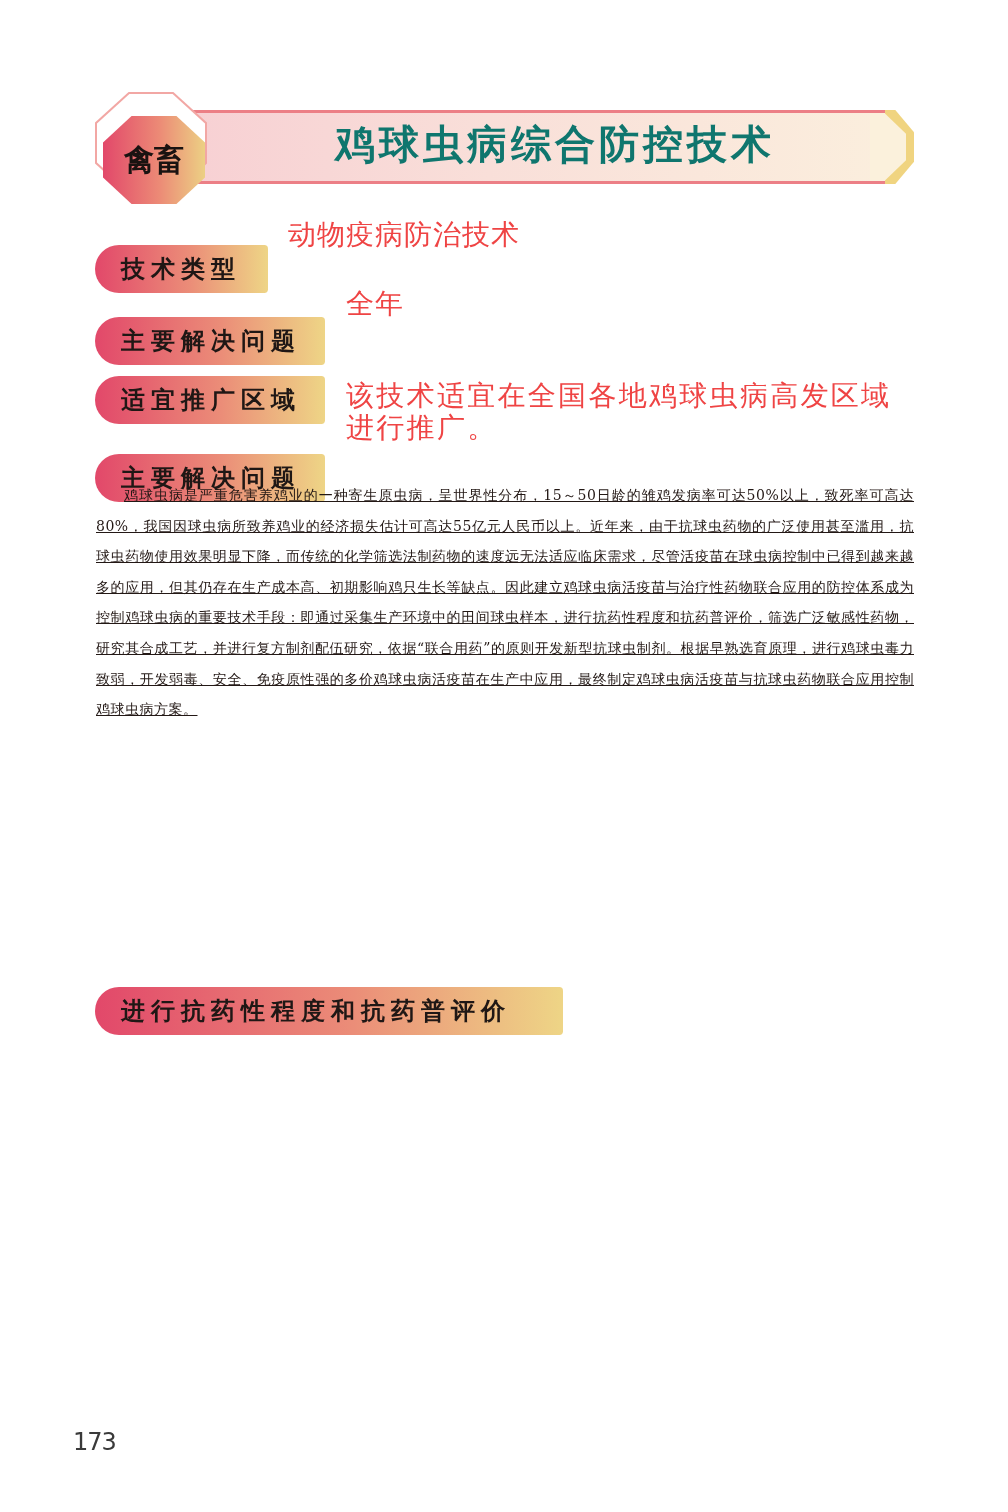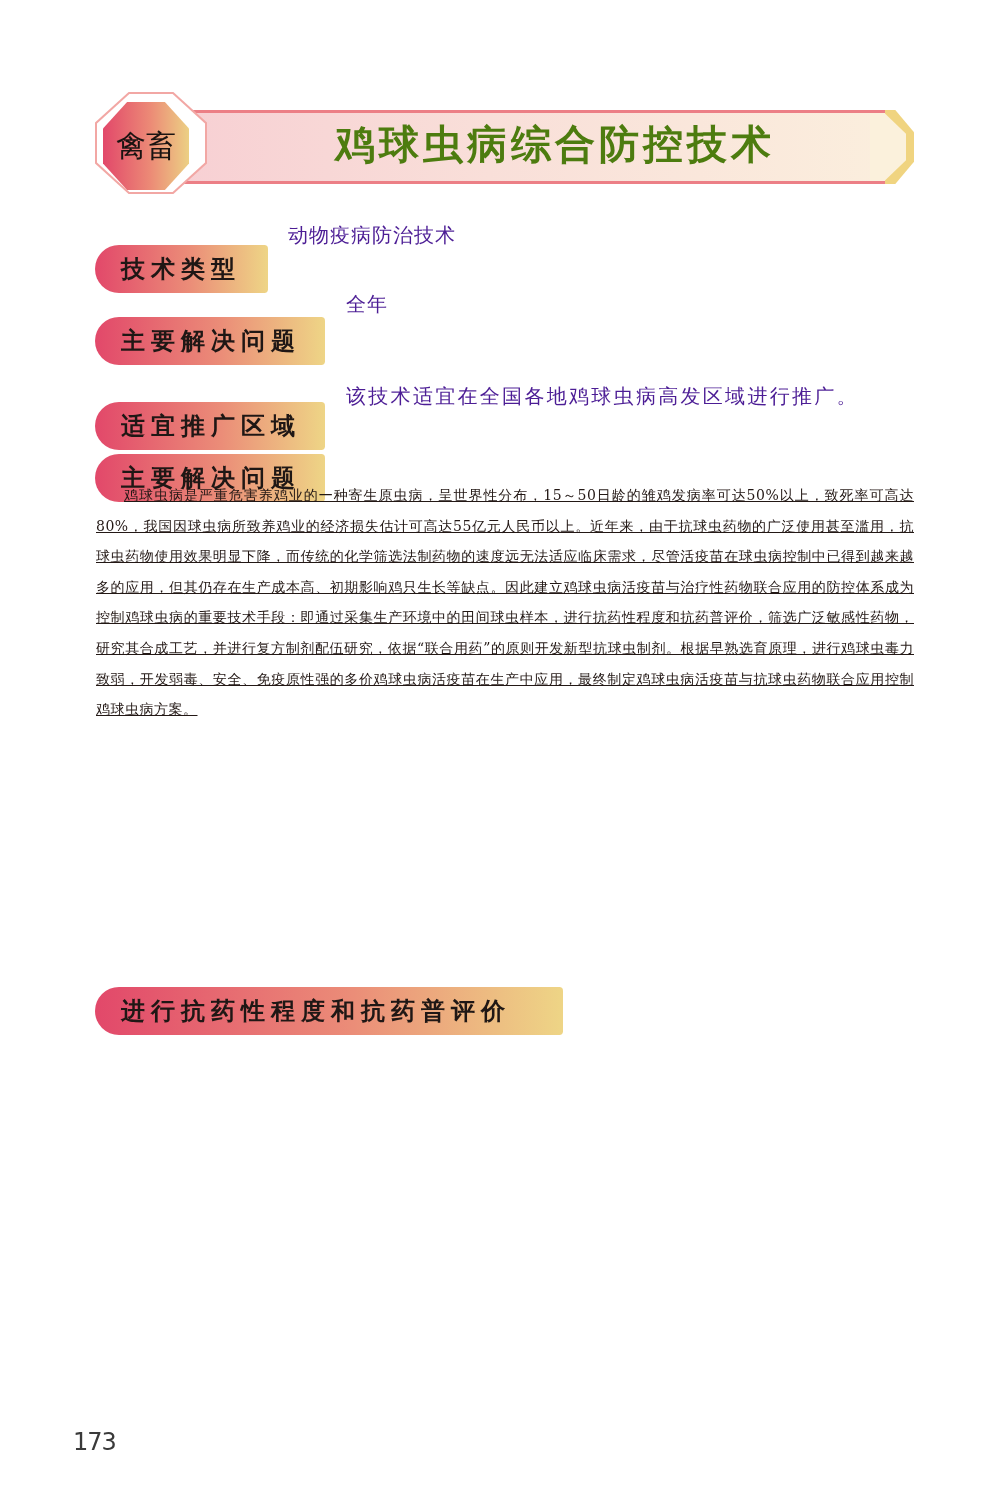--- a/index.html
+++ b/index.html
@@ -25,51 +25,51 @@
   }
   .banner-tail-inner {
     position: absolute; left: 775px; top: 18px; width: 36px; height: 74px;
     background: #fbf1dc;
     clip-path: polygon(0 4%, 40% 4%, 100% 32%, 100% 68%, 40% 96%, 0 96%);
   }
   .banner-title {
     position: absolute; left: 190px; top: 18px; width: 540px; height: 68px;
     display: flex; align-items: center; justify-content: center;
     font-family: "DejaVu Sans", "Liberation Sans", sans-serif;
-    font-weight: bold; font-size: 40px; letter-spacing: 4px; color: #4d7c0f;
+    font-weight: bold; font-size: 40px; letter-spacing: 4px; color: #0f766e;
   }
   .octagon-outer {
     position: absolute; left: 0; top: 0; width: 112px; height: 102px;
     background: #f2a7a4;
     clip-path: polygon(30% 0, 70% 0, 100% 30%, 100% 70%, 70% 100%, 30% 100%, 0 70%, 0 30%);
   }
   .octagon-gap {
     position: absolute; left: 2px; top: 2px; width: 108px; height: 98px;
     background: #ffffff;
     clip-path: polygon(30% 0, 70% 0, 100% 30%, 100% 70%, 70% 100%, 30% 100%, 0 70%, 0 30%);
   }
   .octagon {
-    position: absolute; left: 8px; top: 10px; width: 86px; height: 88px;
+    position: absolute; left: 8px; top: 24px; width: 102px; height: 88px;
     background: linear-gradient(90deg, #e2486a 0%, #ec8a76 55%, #ecd084 100%);
     clip-path: polygon(28% 0, 72% 0, 100% 30%, 100% 70%, 72% 100%, 28% 100%, 0 70%, 0 30%);
     display: flex; align-items: center; justify-content: center;
     font-family: "DejaVu Sans", "Liberation Sans", sans-serif;
-    font-weight: normal; font-size: 30px; color: #1a1311;
+    font-weight: bold; font-size: 30px; color: #1a1311;
   }
   
   .pill {
     position: absolute; left: 95px; height: 48px;
     border-radius: 26px 4px 4px 26px;
     background: linear-gradient(90deg, #e2486a 0%, #eb8d78 55%, #eed586 100%);
     display: flex; align-items: center; padding-left: 26px; box-sizing: border-box;
     font-family: "DejaVu Sans", "Liberation Sans", sans-serif;
     font-weight: bold; font-size: 24px; letter-spacing: 6px; color: #1f1715; margin-top: 36px;
   }
   .pill-value {
-    position: absolute; font-size: 20px; line-height: 32px; color: #4c1d95; letter-spacing: 1px;
+    position: absolute; font-size: 28px; line-height: 32px; color: #ef4444; letter-spacing: 1px;
   }
   .para {
     position: absolute; left: 96px; width: 818px;
     font-size: 14px; line-height: 30.6px; text-align: justify; text-align-last: left;
     letter-spacing: 0.5px; color: #231815; text-decoration: underline;
   }
   .para p { margin: 0; text-indent: 2em; }
   .page-num {
     position: absolute; left: 73px; top: 1428px;
     font-family: "DejaVu Sans", "Liberation Sans", sans-serif;
@@ -88,21 +88,21 @@
   <div class="octagon-gap"></div>
   <div class="octagon">禽畜</div>
 </div>
 
 <div class="pill" style="top:209px; width:173px;">技术类型</div>
 <div class="pill-value" style="left:288px; top:219px;">动物疫病防治技术</div>
 
 <div class="pill" style="top:281px; width:230px;">主要解决问题</div>
 <div class="pill-value" style="left:346px; top:288px;">全年</div>
 
-<div class="pill" style="top:366px; width:230px;font-family:Liberation Mono, monospace;">适宜推广区域</div>
+<div class="pill" style="top:340px; width:230px;font-family:Liberation Mono, monospace;">适宜推广区域</div>
 <div class="pill-value" style="left:346px; top:344px; width:570px; line-height:32px; letter-spacing:2.3px;margin-top:36px;">该技术适宜在全国各地鸡球虫病高发区域进行推广。</div>
 
 <div class="pill" style="top:418px; width:230px;">主要解决问题</div>
 <div class="para" style="top:480px;">
   <p>鸡球虫病是严重危害养鸡业的一种寄生原虫病，呈世界性分布，15～50日龄的雏鸡发病率可达50%以上，致死率可高达80%，我国因球虫病所致养鸡业的经济损失估计可高达55亿元人民币以上。近年来，由于抗球虫药物的广泛使用甚至滥用，抗球虫药物使用效果明显下降，而传统的化学筛选法制药物的速度远无法适应临床需求，尽管活疫苗在球虫病控制中已得到越来越多的应用，但其仍存在生产成本高、初期影响鸡只生长等缺点。因此建立鸡球虫病活疫苗与治疗性药物联合应用的防控体系成为控制鸡球虫病的重要技术手段：即通过采集生产环境中的田间球虫样本，进行抗药性程度和抗药普评价，筛选广泛敏感性药物，研究其合成工艺，并进行复方制剂配伍研究，依据“联合用药”的原则开发新型抗球虫制剂。根据早熟选育原理，进行鸡球虫毒力致弱，开发弱毒、安全、免疫原性强的多价鸡球虫病活疫苗在生产中应用，最终制定鸡球虫病活疫苗与抗球虫药物联合应用控制鸡球虫病方案。</p>
 </div>
 
 <div class="pill" style="top:951px; width:468px;">进行抗药性程度和抗药普评价</div>
 <div class="para" style="top:1012px;">
 </div>

